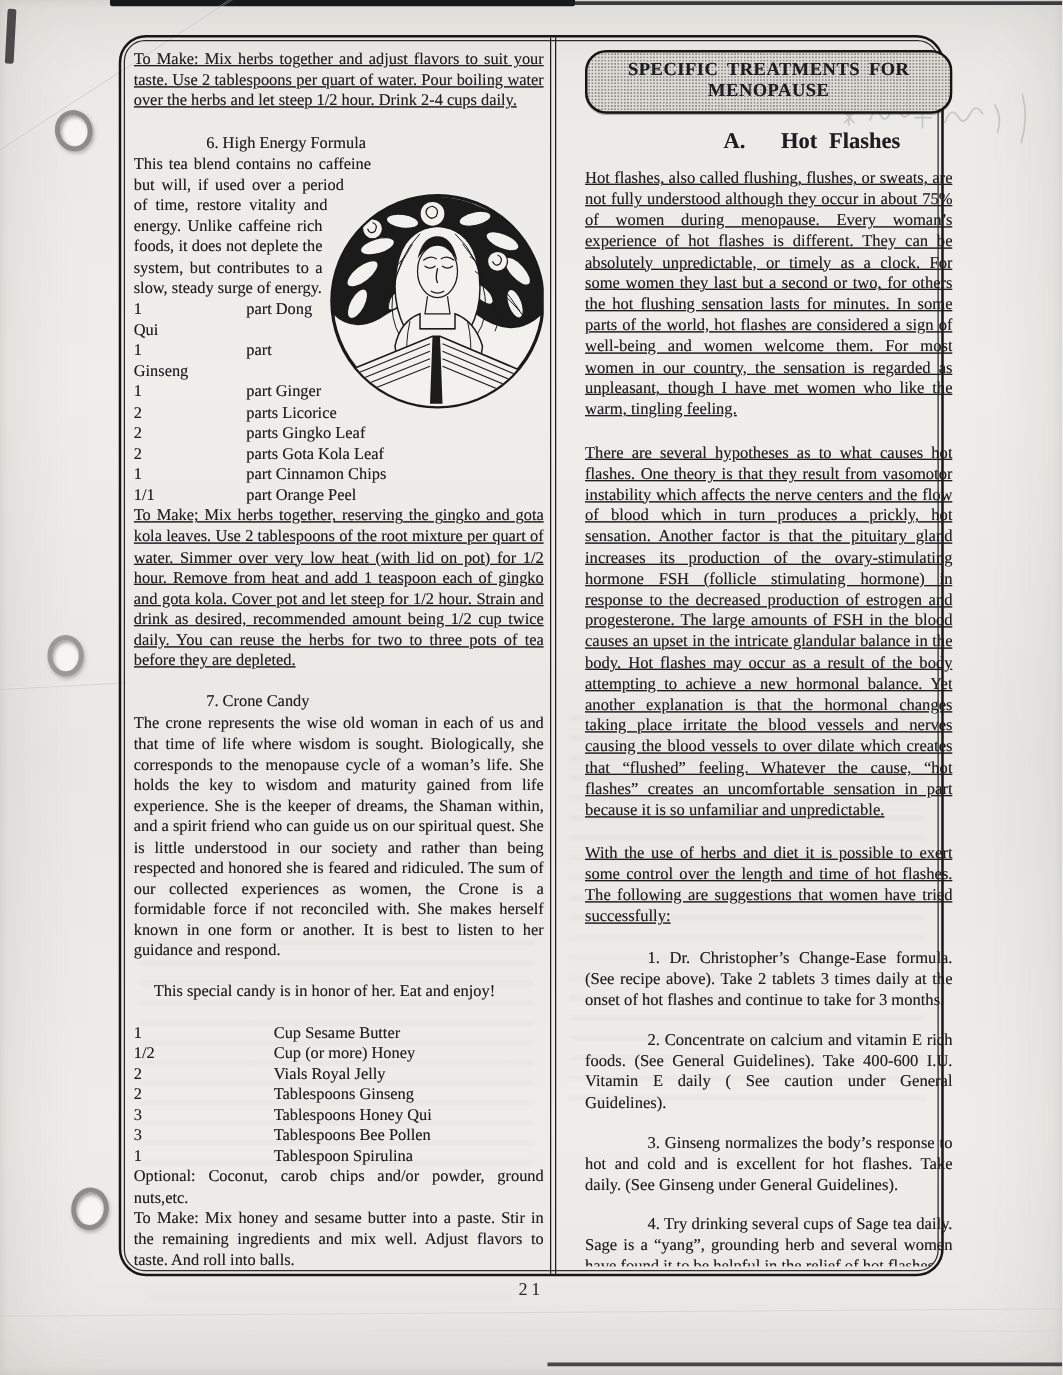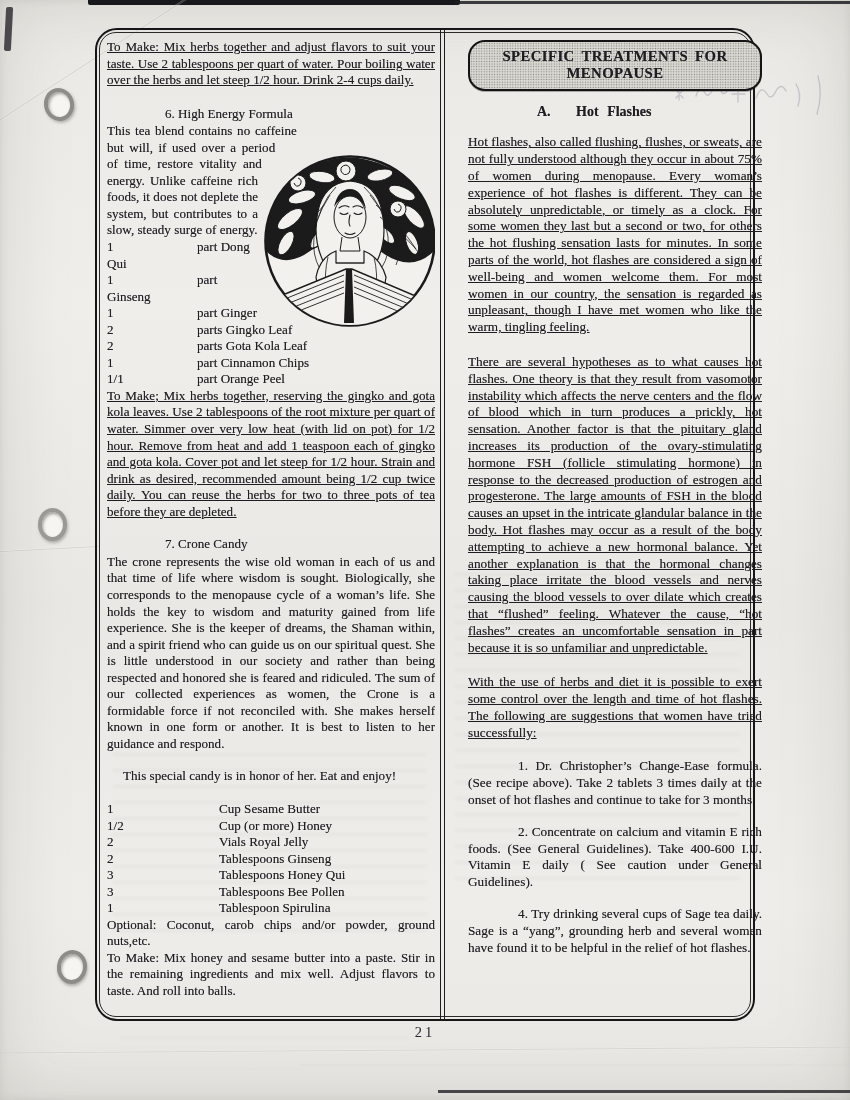--- a/index.html
+++ b/index.html
@@ -65,22 +65,22 @@
   .ornament { width:222px; margin:12px auto 0; }
 
   
   .banner { margin:1px 0 13px; padding:6px 2px 7px; text-align:center;
       border:2.2px solid #141414; border-radius:17px;
       font-weight:bold; font-size:14.8px; letter-spacing:.4px; word-spacing:3px;
       background-color:#dcdbd5;
       background-image:radial-gradient(rgba(55,55,50,.5) .6px, transparent .95px);
       background-size:2.6px 2.6px;
       box-shadow:0 1px 0 rgba(40,40,40,.35); }
-  .section-head { font-weight:bold; font-size:14px; margin:4px 0 14px 69px;
-      text-align:left; word-spacing:5px; white-space:pre; }
+  .section-head { font-weight:bold; font-size:18px; margin:4px 0 14px 69px;
+      text-align:center; word-spacing:5px; white-space:pre; }
   .suggestion { text-indent:50px; margin:0 0 15px; }
 
   .page-number { position:absolute; left:0; top:1024px; width:850px; text-align:center;
       font-size:14.5px; letter-spacing:3px; color:#26262c; }
 </style>
 </head>
 <body>
 
 <div class="sheet">
 
@@ -201,20 +201,23 @@
           </div>
 
           <div class="ing-row">
             <span class="ing-qty">1</span><span>part Ginseng</span>
           </div>
 
           <div class="ing-row">
             <span class="ing-qty">1</span><span>part Ginger</span>
           </div>
 
+          <div class="ing-row">
+            <span class="ing-qty">2</span><span>parts Licorice</span>
+          </div>
 
           <div class="ing-row">
             <span class="ing-qty">2</span><span>parts Gingko Leaf</span>
           </div>
 
           <div class="ing-row">
             <span class="ing-qty">2</span><span>parts Gota Kola Leaf</span>
           </div>
 
           <div class="ing-row">
@@ -303,20 +306,21 @@
       <p class="jp" style="margin-bottom:18px">There are several hypotheses as to what causes hot flashes. One theory is that they result from vasomotor instability which affects the nerve centers and the flow of blood which in turn produces a prickly, hot sensation. Another factor is that the pituitary gland increases its production of the ovary-stimulating hormone FSH (follicle stimulating hormone) in response to the decreased production of estrogen and progesterone.  The large amounts of FSH in the blood causes an upset in the intricate glandular balance in the body.  Hot flashes may occur as a result of the body attempting to achieve a new hormonal balance.  Yet another explanation is that the hormonal changes taking place irritate the blood vessels and nerves causing the blood vessels to over dilate which creates that “flushed” feeling. Whatever the cause, “hot flashes” creates an uncomfortable sensation in part because it is so unfamiliar and unpredictable.</p>
 
       <p class="jp" style="margin-bottom:17px">With the use of herbs and diet it is possible to exert some control over the length and time of hot flashes.  The following are suggestions that women have tried successfully:</p>
 
       <div>
 
           <p class="suggestion">1.  Dr. Christopher’s Change-Ease formula. (See recipe above). Take 2 tablets 3 times daily at the onset of hot flashes and continue to take for 3 months.</p>
 
           <p class="suggestion">2.  Concentrate on calcium and vitamin E rich foods. (See General Guidelines). Take 400-600 I.U. Vitamin E daily ( See caution under General Guidelines).</p>
 
+          <p class="suggestion">3.  Ginseng normalizes the body’s response to hot and cold and is excellent for hot flashes. Take daily. (See Ginseng under General Guidelines).</p>
 
           <p class="suggestion">4.  Try drinking several cups of Sage tea daily. Sage is a “yang”, grounding herb and several women have found it to be helpful in the relief of hot flashes.</p>
 
         </div>
     </div>
   </div>
 
   <div class="page-number">21</div>
 </div>
 

